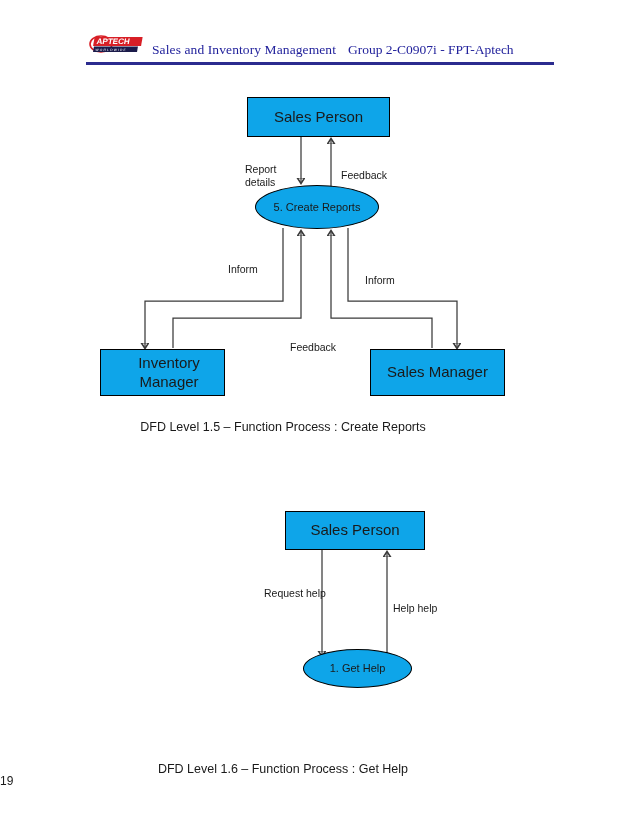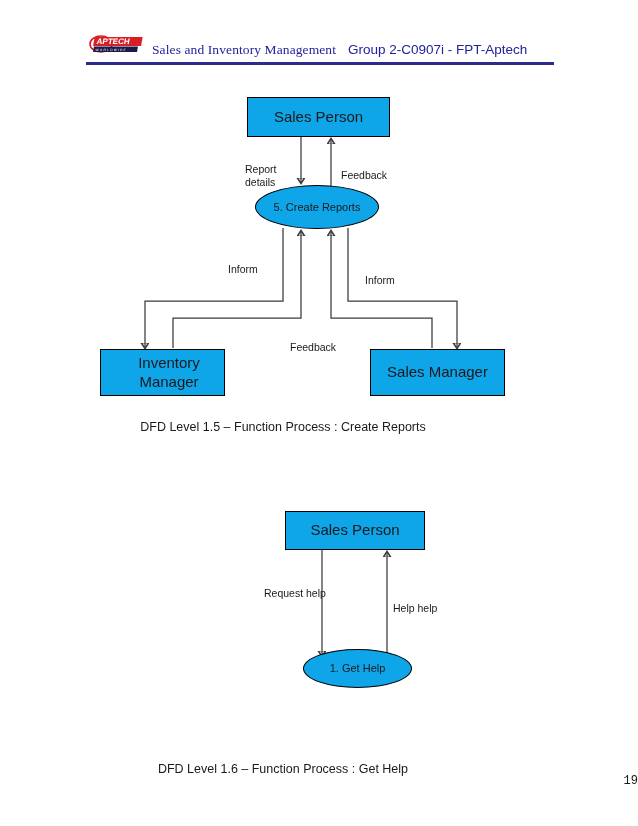--- a/index.html
+++ b/index.html
@@ -21,21 +21,21 @@
   }
   .logo svg{display:block;}
   .hdr-title{
     position:absolute;left:152px;top:42px;
     font-family:"Liberation Serif", serif;
     font-size:13.5px;color:#22229c;white-space:nowrap;
     letter-spacing:.1px;
   }
   .hdr-right{
     position:absolute;left:348px;top:42px;
-    font-family:Liberation Sans, sans-serif;
+    font-family:Liberation Serif, serif;
     font-size:13.5px;color:#22229c;white-space:nowrap;
   }
   .hdr-rule{
     position:absolute;left:86px;top:62px;width:468px;height:3px;
     background:#2b2b8f;
   }
 
   
   .entity{
     position:absolute;
@@ -71,22 +71,22 @@
   svg.wires line, svg.wires path, svg.wires polyline{
     stroke:#3a3a3a;stroke-width:1.25px;fill:none;
   }
 
   
   .caption{
     position:absolute;width:566px;text-align:center;
     font-size:12.5px;color:#1a1a1a;
   }
   .pagenum{
-    position:absolute;width:638px;text-align:right;
-    font-family:Liberation Mono, monospace;
+    position:absolute;width:638px;text-align:left;
+    font-family:Liberation Sans, sans-serif;
     font-size:12px;color:#1a1a1a;
   }
 </style>
 </head>
 <body>
 
 <div class="page">
 
   <div class="header">
 

